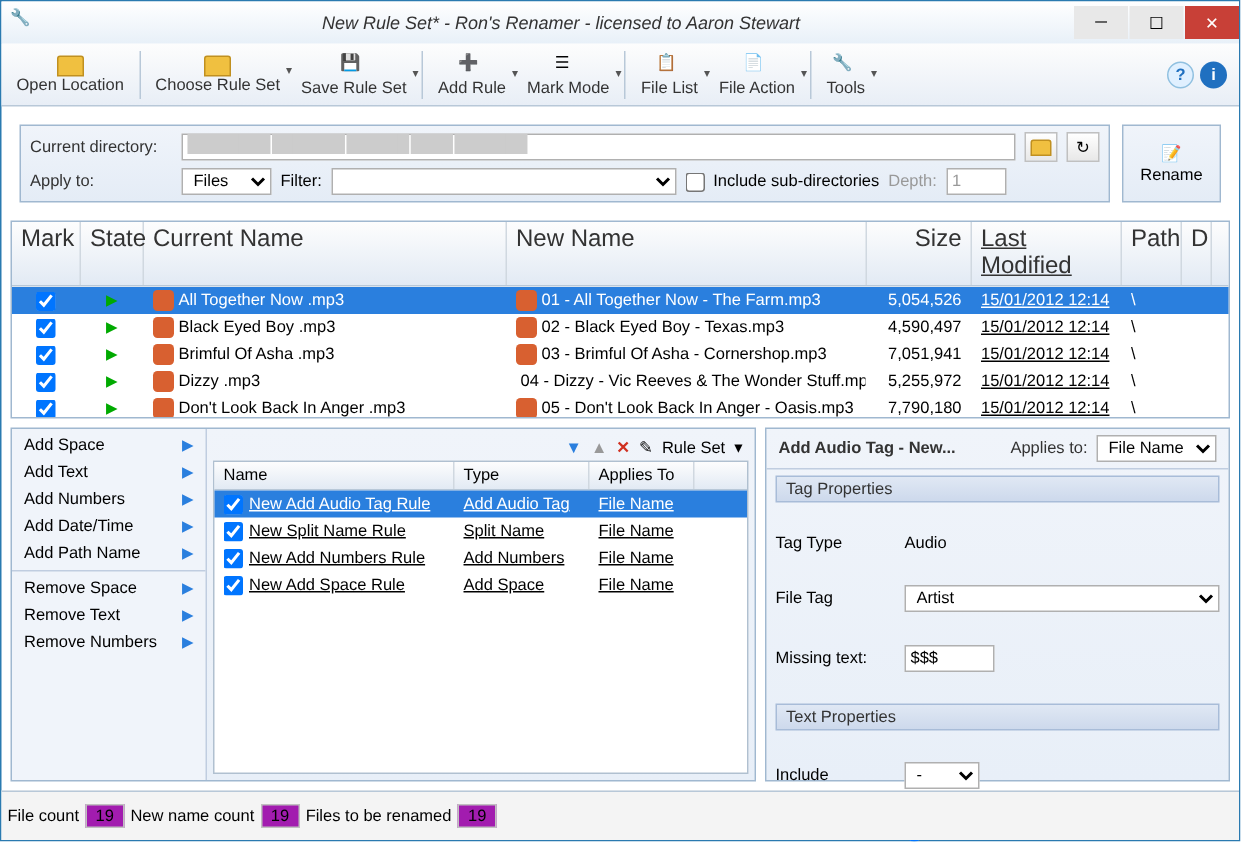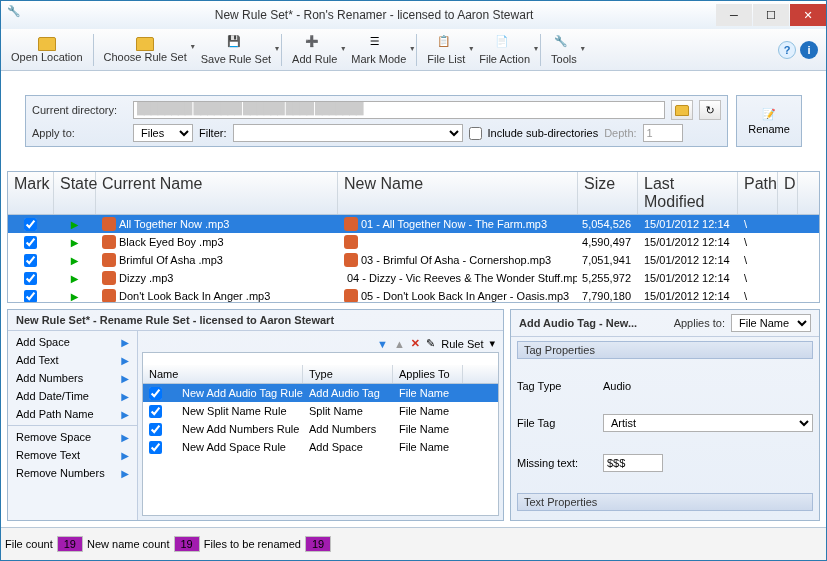--- a/index.html
+++ b/index.html
@@ -1,73 +1,73 @@
 <!DOCTYPE html>
 <html><head>
 <meta charset="utf-8">
 <style>
 * { box-sizing: border-box; margin: 0; padding: 0; font-family: "Segoe UI", Tahoma, sans-serif; font-size: 11px; }
 body { background: #fff; }
 .window { width: 827px; height: 561px; border: 1px solid #2a7ab0; display: flex; flex-direction: column; background: #fff; }
 .titlebar { height: 28px; background: linear-gradient(#fff,#e8f0f8); display: flex; align-items: center; position: relative; }
 .titlebar .icon { width: 20px; height: 20px; margin: 0 6px; }
-.titlebar .title { flex: 1; text-align: center; color: #333; font-size: 12px; }
+.titlebar .title { flex: 1; text-align: center; color: #333; font-size: 12px; font-style: italic; }
 .winbtns { display: flex; }
 .winbtn { width: 36px; height: 22px; display: flex; align-items: center; justify-content: center; background: #e8e8e8; margin-left: 1px; }
 .winbtn.close { background: #c84037; color: #fff; }
 .toolbar { height: 42px; background: linear-gradient(#fdfdfd,#e8eef6); border-bottom: 1px solid #b8c8d8; display: flex; align-items: center; padding: 0 4px; gap: 2px; }
 .tbtn { display: flex; flex-direction: column; align-items: center; padding: 2px 6px; cursor: pointer; position: relative; }
 .tbtn .ico { width: 18px; height: 18px; }
 .tbtn .lbl { font-size: 11px; color: #333; white-space: nowrap; }
 .tbtn .dd { position: absolute; right: -2px; bottom: 14px; font-size: 8px; color: #555; }
 .tsep { width: 1px; height: 32px; background: #b8c8d8; margin: 0 2px; }
 .toolbar-right { margin-left: auto; display: flex; gap: 4px; padding-right: 4px; }
 .infobtn { width: 18px; height: 18px; border-radius: 9px; display: flex; align-items: center; justify-content: center; font-weight: bold; font-size: 11px; }
-.filterbar { padding: 24px; display: flex; gap: 8px; }
+.filterbar { padding: 12px; display: flex; gap: 8px; }
 .filterbox { flex: 1; border: 1px solid #a0b8d0; background: linear-gradient(#f0f4fa,#e4ecf6); padding: 4px 6px; display: flex; flex-direction: column; gap: 4px; }
 .frow { display: flex; align-items: center; gap: 6px; }
 .flabel { width: 95px; color: #333; }
 .finput { border: 1px solid #b0b0b0; background: #fff; height: 18px; padding: 0 3px; flex: 1; }
 .fselect { border: 1px solid #b0b0b0; background: #fff; height: 18px; padding: 0 3px; }
 .iconbtn { width: 22px; height: 20px; border: 1px solid #c0c0c0; background: linear-gradient(#fff,#e8e8e8); display: flex; align-items: center; justify-content: center; }
 .renamebox { width: 66px; border: 1px solid #a0b8d0; background: linear-gradient(#f0f4fa,#e4ecf6); display: flex; flex-direction: column; align-items: center; justify-content: center; gap: 2px; }
 .grid { flex: 0 0 auto; height: 132px; border: 1px solid #a0b8d0; margin: 0 6px; display: flex; flex-direction: column; overflow: hidden; }
 .ghead { display: flex; background: linear-gradient(#fdfdfd,#e2eaf4); border-bottom: 1px solid #b8c8d8; }
 .gh { padding: 3px 6px; border-right: 1px solid #d0d8e0; color: #333; font-size: 16px; }
 .gbody { overflow-y: auto; }
 .grow { display: flex; height: 18px; align-items: center; }
 .grow.sel { background: #2a7fde; color: #fff; }
 .gc { padding: 0 6px; border-right: 1px solid transparent; overflow: hidden; white-space: nowrap; display: flex; align-items: center; gap: 3px; }
 .c-mark { width: 46px; justify-content: center; }
 .c-state { width: 42px; justify-content: center; }
 .c-cname { width: 242px; }
 .c-nname { width: 240px; }
-.c-size { width: 60px; justify-content: flex-end; }
-.c-mod { width: 100px; }
+.c-size { width: 60px; text-align: right; justify-content: flex-end; margin-left: 10px; }
+.c-mod { width: 100px; text-decoration: underline; }
 .c-path { width: 40px; }
 .panels { display: flex; gap: 6px; padding: 6px; flex: 1; min-height: 0; }
 .lpanel { flex: 1; border: 1px solid #a0b8d0; display: flex; flex-direction: column; background: linear-gradient(#f0f4fa,#e8eff8); min-width: 0; }
 .rpanel { width: 310px; border: 1px solid #a0b8d0; display: flex; flex-direction: column; background: linear-gradient(#f0f4fa,#e8eff8); }
 .phead { padding: 4px 8px; font-weight: bold; color: #333; border-bottom: 1px solid #c0cde0; display: flex; align-items: center; gap: 6px; }
 .pbody { display: flex; flex: 1; min-height: 0; }
 .sidebar { width: 130px; background: #f0f4fa; border-right: 1px solid #c0cde0; display: flex; flex-direction: column; padding: 2px 0; }
 .sitem { display: flex; align-items: center; justify-content: space-between; padding: 3px 8px; cursor: pointer; }
 .sarrow { color: #2a7fde; font-size: 10px; }
 .ssep { height: 1px; background: #c0cde0; margin: 2px 0; }
 .rules { flex: 1; padding: 4px; display: flex; flex-direction: column; min-width: 0; }
 .rtoolbar { display: flex; justify-content: flex-end; gap: 6px; padding: 2px 4px; align-items: center; }
 .rtable { border: 1px solid #b0c0d0; background: #fff; flex: 1; display: flex; flex-direction: column; }
-.rthead { display: flex; background: linear-gradient(#fdfdfd,#e2eaf4); border-bottom: 1px solid #b8c8d8; margin-top: 12px; }
+.rthead { display: flex; background: linear-gradient(#fdfdfd,#e2eaf4); border-bottom: 1px solid #b8c8d8; }
 .rth { padding: 3px 6px; border-right: 1px solid #d0d8e0; }
 .r-name { width: 160px; }
 .r-type { width: 90px; }
 .r-app { width: 70px; }
 .rtrow { display: flex; height: 18px; align-items: center; }
 .rtrow.sel { background: #2a7fde; color: #fff; }
-.rtc { padding: 0 6px; overflow: hidden; white-space: nowrap; display: flex; align-items: center; gap: 20px; }
+.rtc { padding: 0 6px; overflow: hidden; white-space: nowrap; display: flex; align-items: center; gap: 4px; text-decoration: underline; }
 .propbody { padding: 4px 6px; display: flex; flex-direction: column; gap: 20px; }
 .propsec { background: linear-gradient(#e0e8f4,#cdd9ec); border: 1px solid #a8bcd8; padding: 2px 6px; color: #333; }
 .proprow { display: flex; align-items: center; gap: 6px; padding: 1px 0; }
 .proplbl { width: 80px; }
 .statusbar { height: 22px; border-top: 1px solid #b8c8d8; display: flex; align-items: center; padding: 16px 4px; gap: 4px; background: #f4f4f4; }
 .sbox { border: 1px solid #c0c0c0; padding: 1px 6px; background: #a21caf; }
 .play { color: #0a0; font-size: 10px; }
 .hico { width: 14px; height: 14px; background: #d86030; border-radius: 3px; display: inline-block; }
 input[type=checkbox] { width: 13px; height: 13px; }
 .folder-ico { width:18px; height:14px; background:#f0c040; border-radius:2px 2px 0 0; border:1px solid #c09020; }
@@ -202,20 +202,21 @@
           </div>
           <div class="gc c-state">
             <span class="play">▶</span>
           </div>
           <div class="gc c-cname">
             <span class="hico"></span>
             <span>Black Eyed Boy .mp3</span>
           </div>
           <div class="gc c-nname">
             <span class="hico"></span>
+            <span>02 -  Black Eyed Boy - Texas.mp3</span>
           </div>
           <div class="gc c-size">4,590,497</div>
           <div class="gc c-mod">15/01/2012 12:14</div>
           <div class="gc c-path">\</div>
         </div>
         <div class="grow">
           <div class="gc c-mark">
             <input type="checkbox" checked="" style="">
           </div>
           <div class="gc c-state">
@@ -269,21 +270,20 @@
           </div>
           <div class="gc c-size">7,790,180</div>
           <div class="gc c-mod">15/01/2012 12:14</div>
           <div class="gc c-path">\</div>
         </div>
       </div>
   </div>
 
   <div class="panels">
     <div class="lpanel">
-      <div class="phead">New Rule Set* - Rename Rule Set - licensed to Aaron Stewart</div>
       <div class="pbody">
         <div class="sidebar">
           <div class="sitem">
               <span>Add Space</span>
               <span class="sarrow">▶</span>
             </div>
           <div class="sitem">
               <span>Add Text</span>
               <span class="sarrow">▶</span>
             </div>

